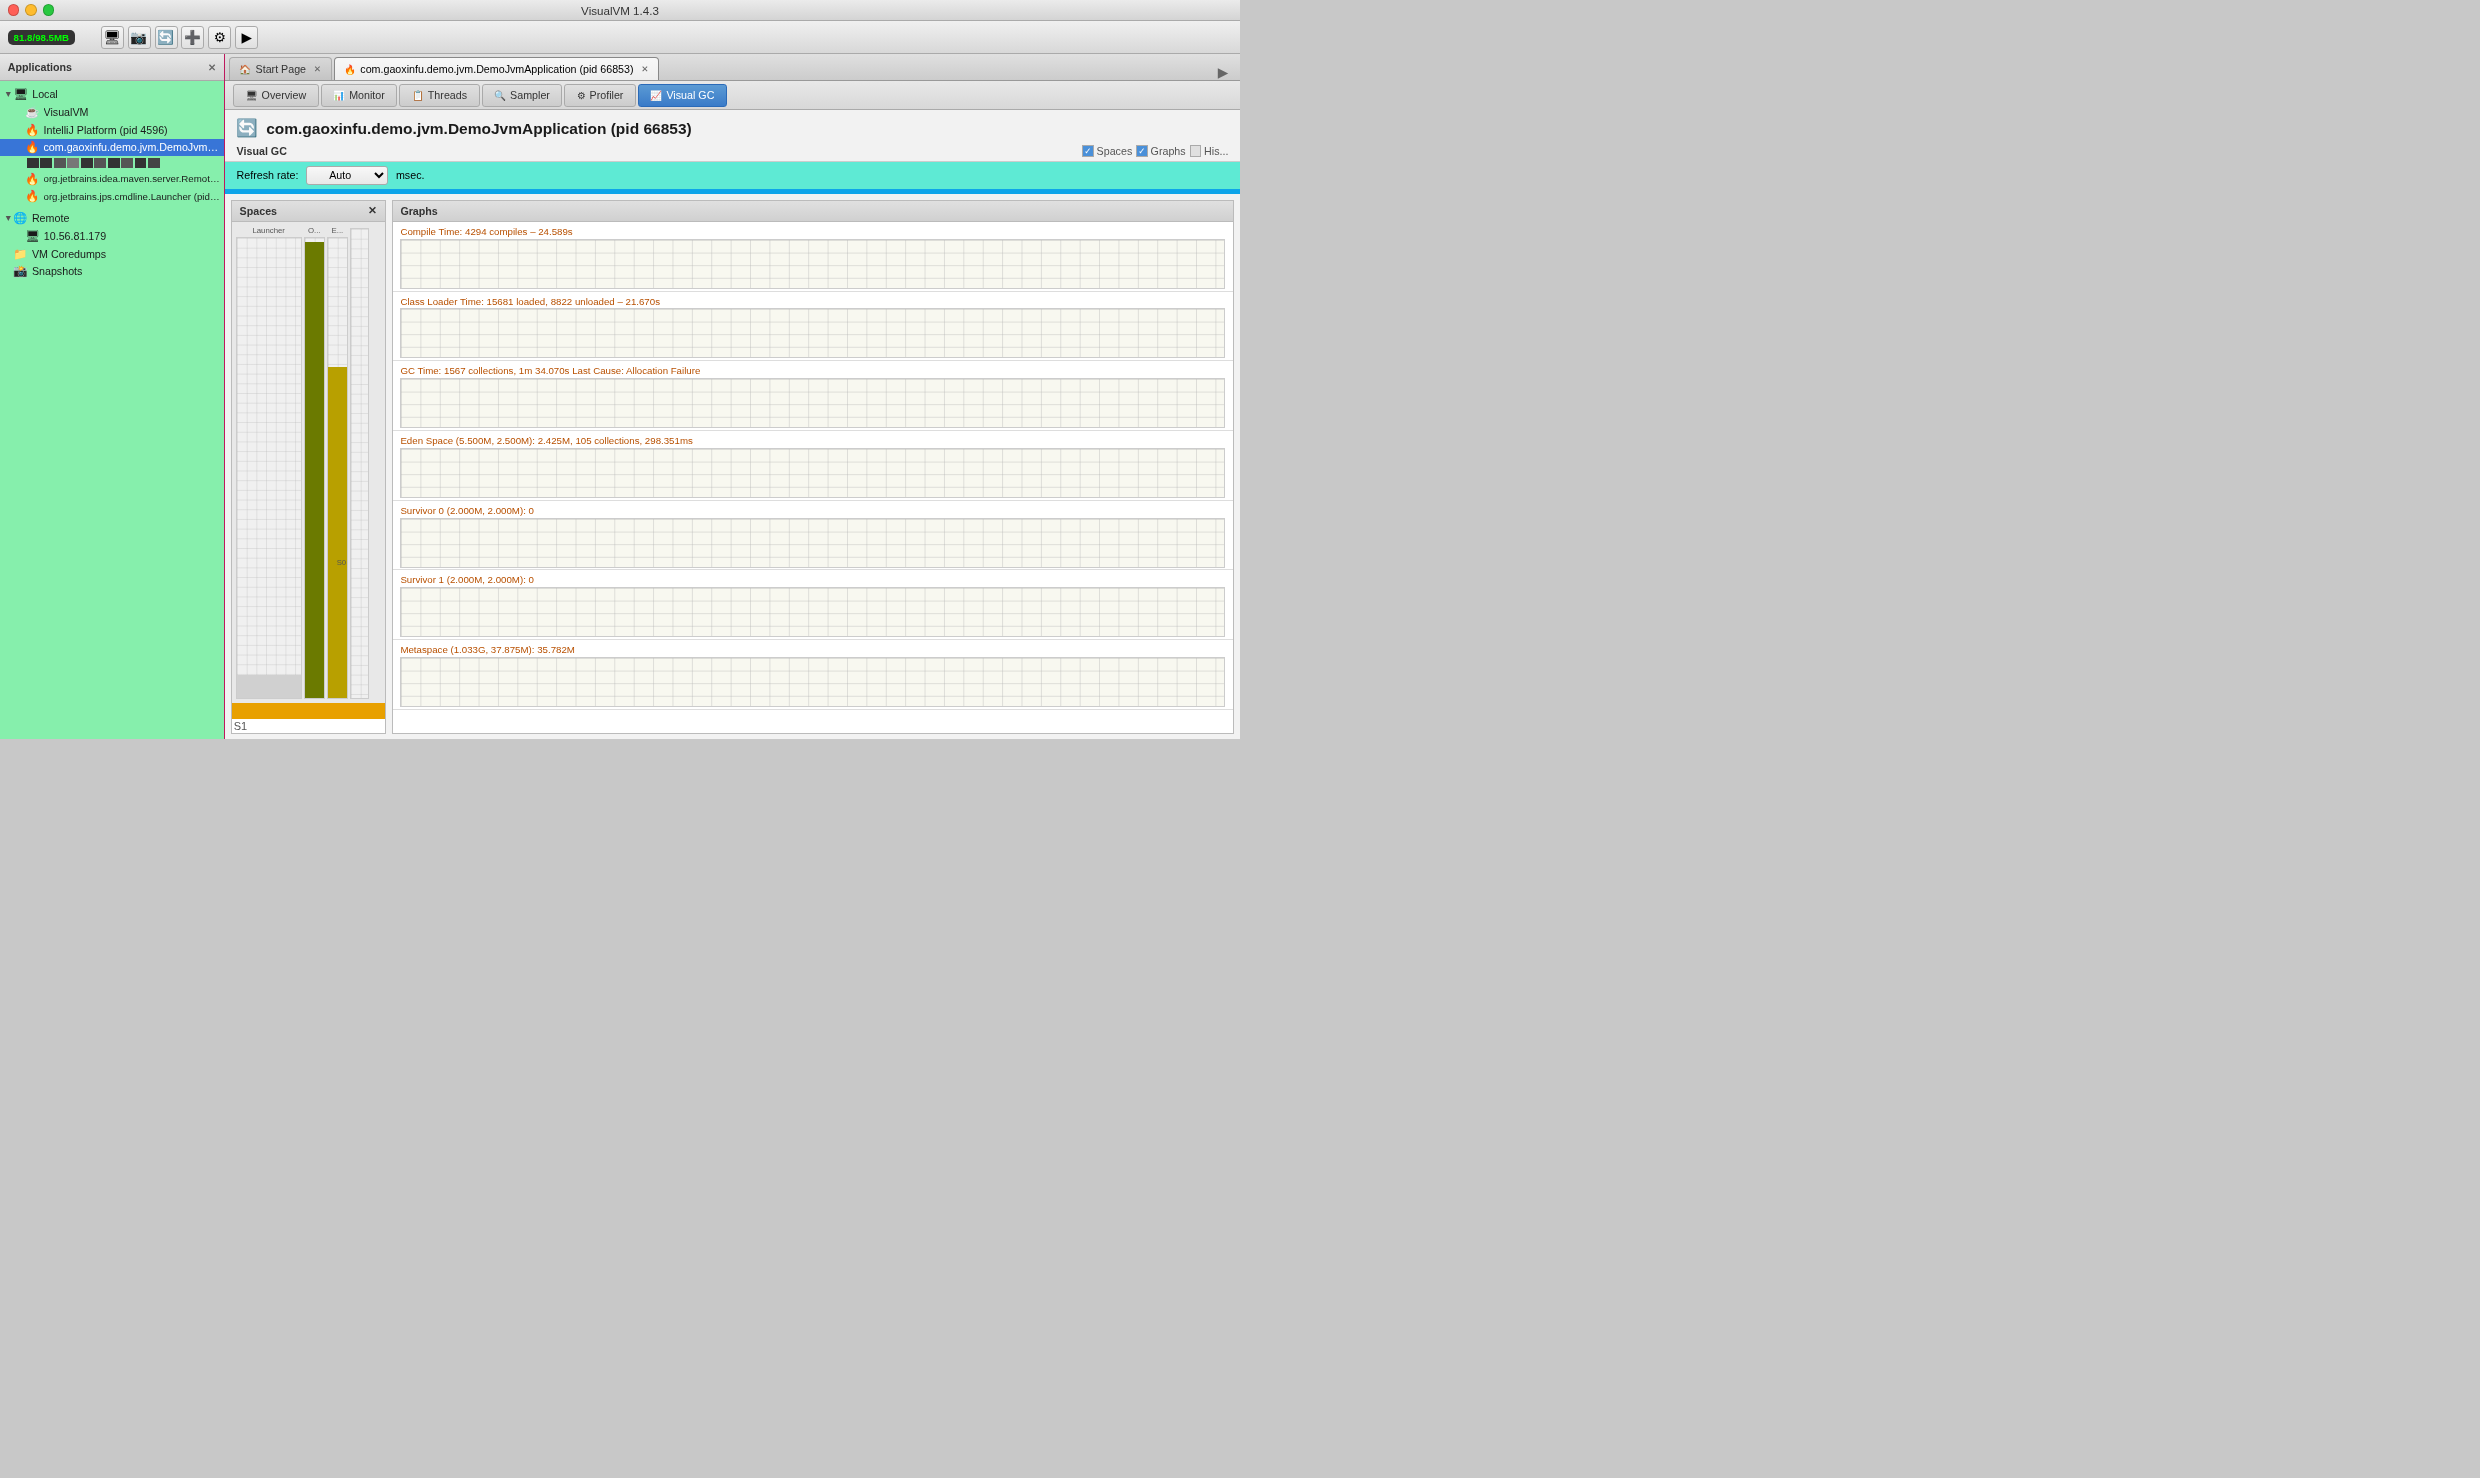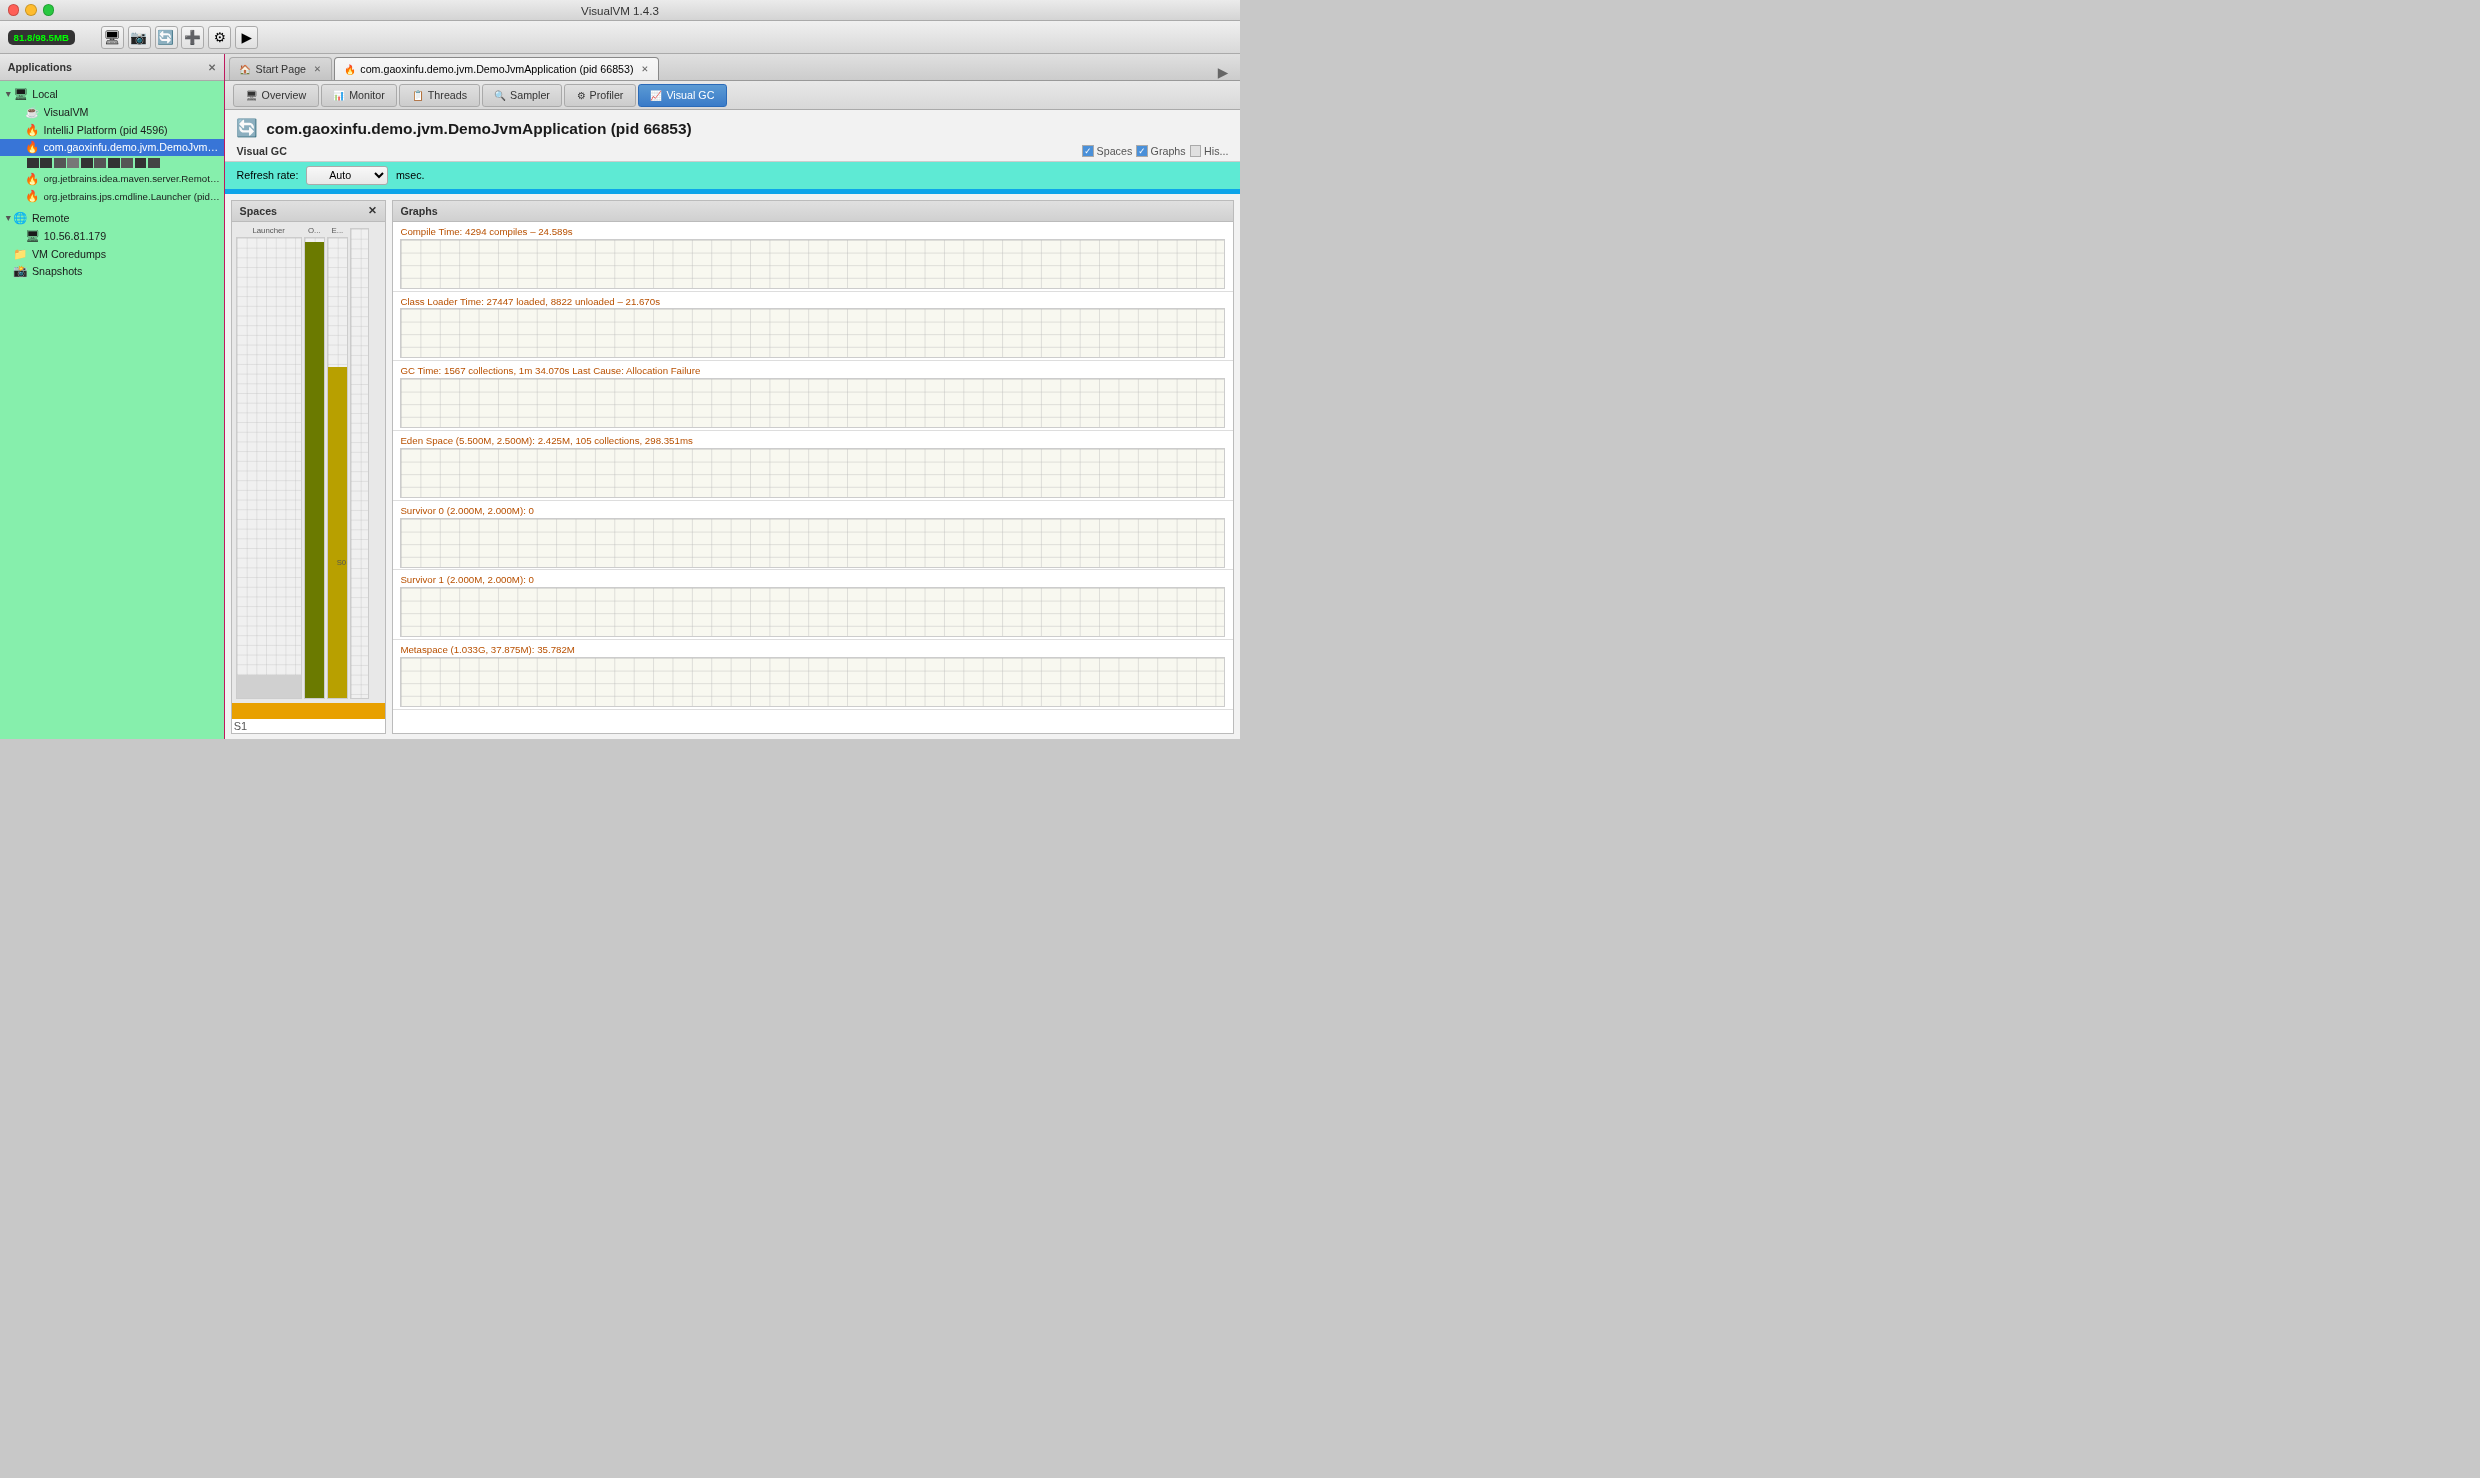--- a/index.html
+++ b/index.html
@@ -604,21 +604,21 @@
           </div>
 
           <div class="graph-row">
             <div class="graph-title" style="color:#b85000;">Compile Time: 4294 compiles – 24.589s</div>
             <div class="graph-area">
               <div class="graph-grid"></div>
             </div>
           </div>
 
           <div class="graph-row">
-            <div class="graph-title" style="color:#b85000;">Class Loader Time: 27447 loaded, 8822 unloaded – 21.670s</div>
+            <div class="graph-title" style="color:#b85000;">Class Loader Time: 15681 loaded, 8822 unloaded – 21.670s</div>
             <div class="graph-area">
               <div class="graph-grid"></div>
             </div>
           </div>
 
           <div class="graph-row">
             <div class="graph-title" style="color:#b85000;">GC Time: 1567 collections, 1m 34.070s  Last Cause: Allocation Failure</div>
             <div class="graph-area">
               <div class="graph-grid"></div>
             </div>

